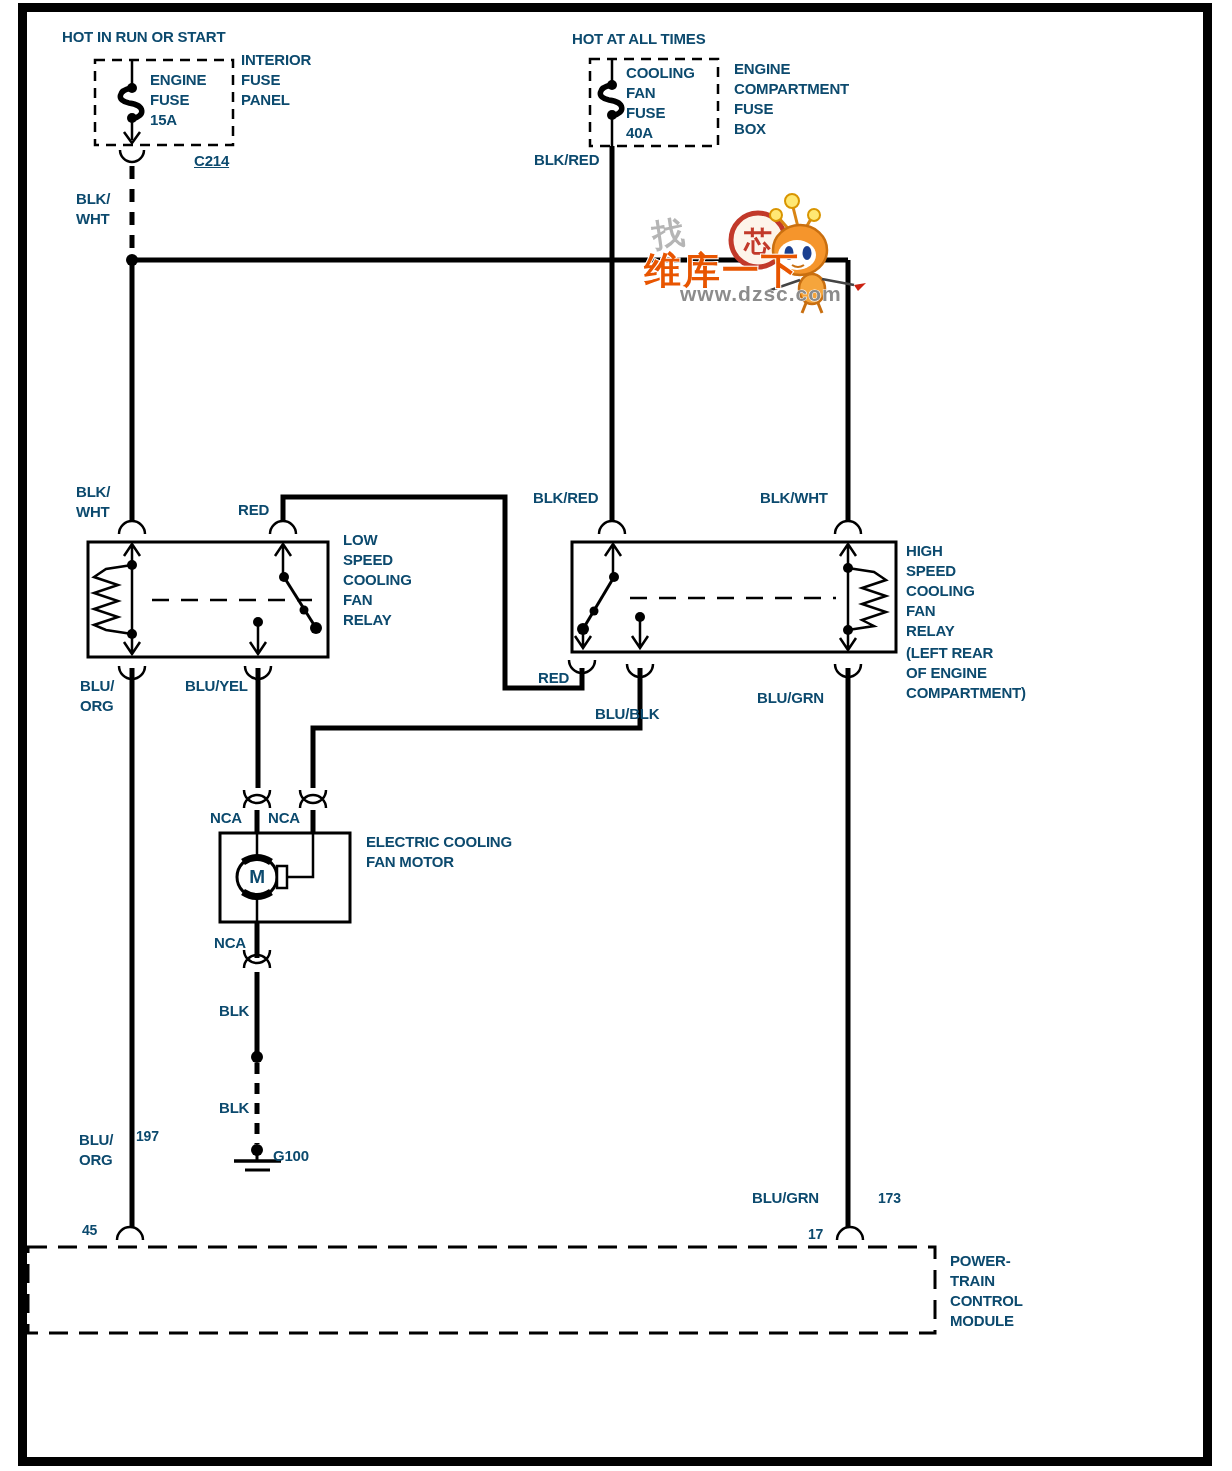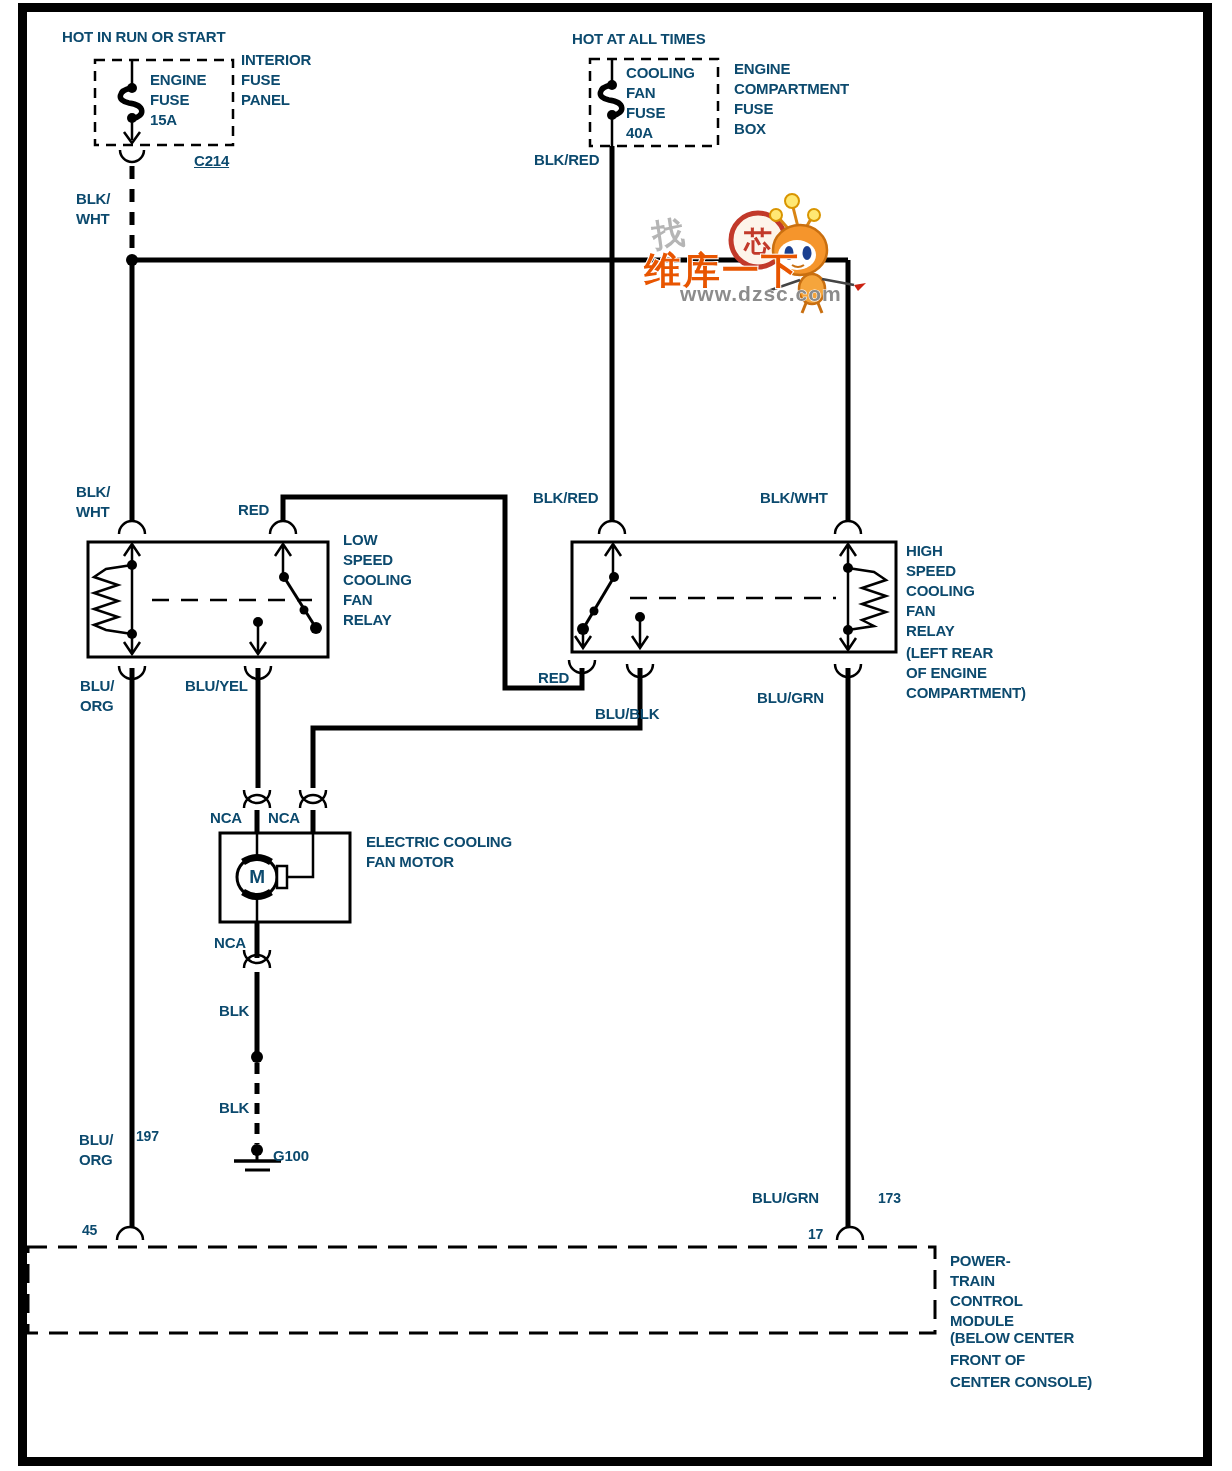--- a/index.html
+++ b/index.html
@@ -247,18 +247,15 @@
   <div class="lbl num" style="left:136px;top:1128px">197</div>
   <div class="lbl num" style="left:82px;top:1222px">45</div>
   <div class="lbl" style="left:752px;top:1188px">BLU/GRN</div>
   <div class="lbl num" style="left:878px;top:1190px">173</div>
   <div class="lbl num" style="left:808px;top:1226px">17</div>
 
   <div class="lbl" style="left:950px;top:1251px">POWER-
 TRAIN
 CONTROL
 MODULE</div>
-  <div class="lbl" style="left:950px;top:1327px;line-height:22px">(BELOW CENTER
-FRONT OF
-CENTER CONSOLE)</div>
 
   <div class="lbl sheet" style="left:23px;top:1441px">75331</div>
 </div>
 
 </body></html>

